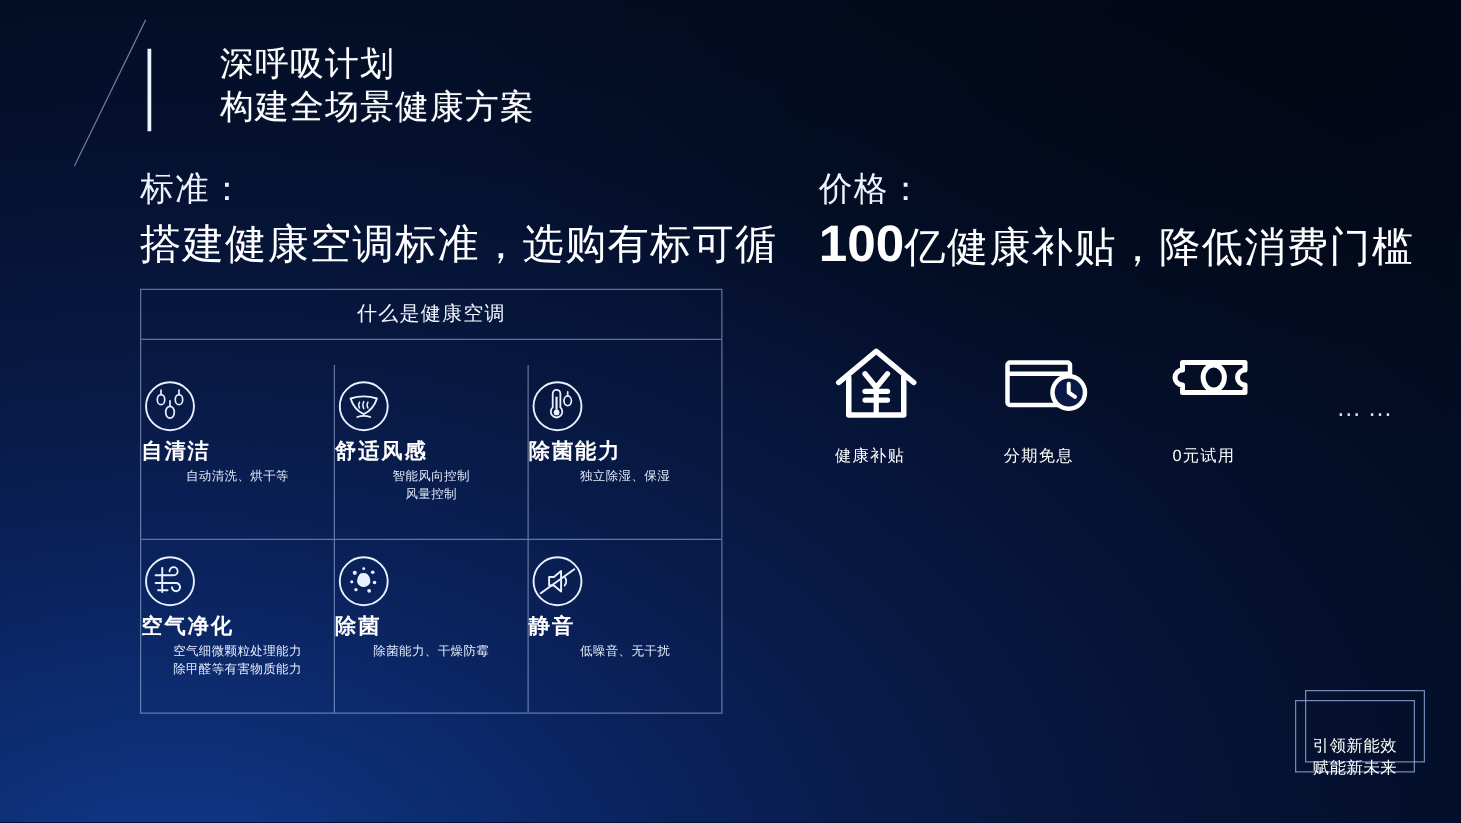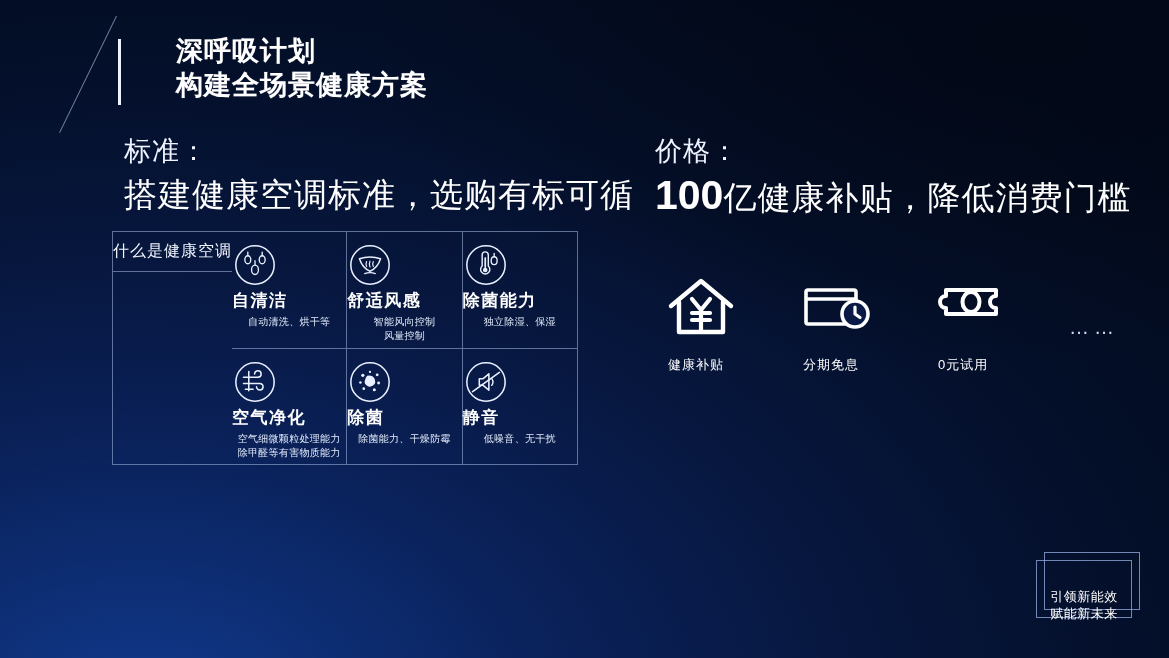--- a/index.html
+++ b/index.html
@@ -68,30 +68,30 @@
     background: rgba(190,212,255,0.55);
     transform: rotate(26deg);
     transform-origin: top center;
   }
   .title-block {
     margin-left: 10px;
     padding-top: 4px;
   }
   .title-line {
     color: #ffffff;
-    font-weight: bold;
+    font-weight: normal;
     font-size: 27px;
     line-height: 34px;
     letter-spacing: 1px;
     white-space: nowrap;
     text-shadow: 0 0 1px rgba(255,255,255,0.25);
   }
 
   
-  .col-left  { position: absolute; left: 124px; top: 132px; }
+  .col-left  { position: absolute; left: 112px; top: 132px; }
   .col-right { position: absolute; left: 655px; top: 132px; }
 
   .label-small {
     color: #eef3ff;
     font-size: 27px;
     line-height: 38px;
     letter-spacing: 1px;
     white-space: nowrap;
   }
   .label-big {
@@ -107,24 +107,25 @@
     font-size: 41px;
     letter-spacing: 0;
   }
 
   
   .feature-table {
     position: absolute;
     left: 112px;
     top: 231px;
     width: 466px;
-    height: 234px;
+    height: 340px;
     border: 1px solid rgba(168,190,230,0.55);
     display: flex;
-    flex-direction: row;
+    flex-direction: column;
+    gap: 20px;
   }
   .table-head {
     height: 40px;
     flex: none;
     border-bottom: 1px solid rgba(168,190,230,0.55);
     display: flex;
     align-items: center;
     justify-content: center;
   }
   .table-head-text {

